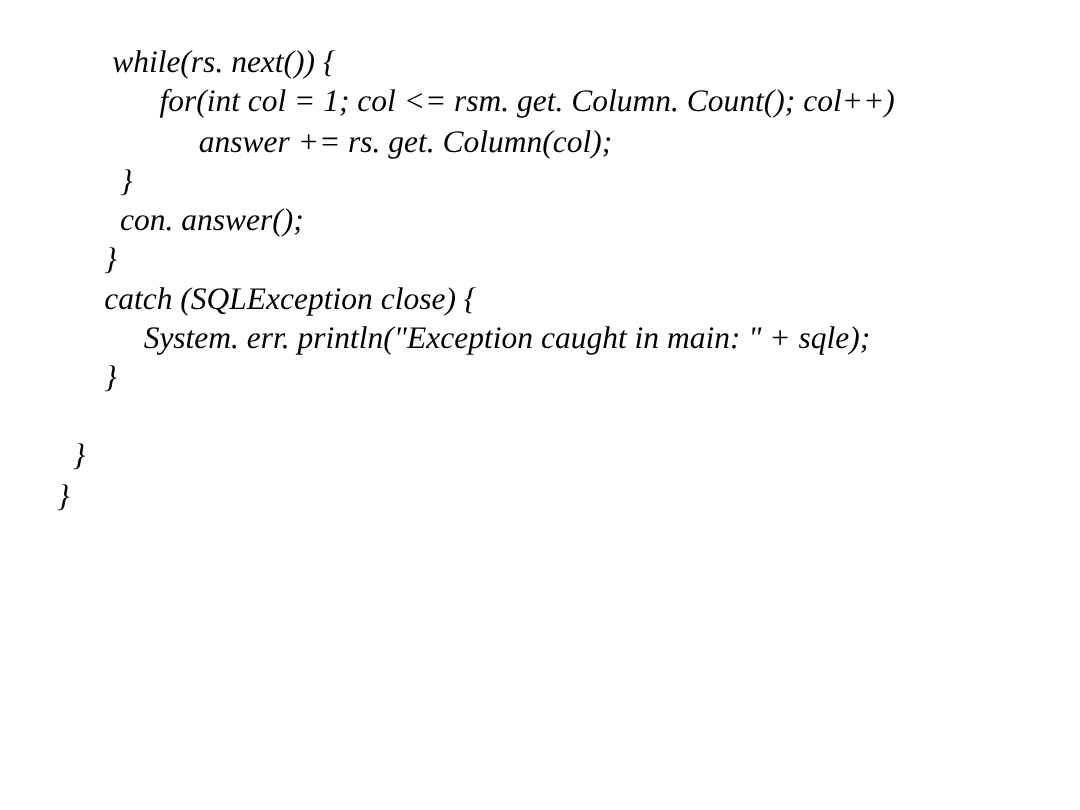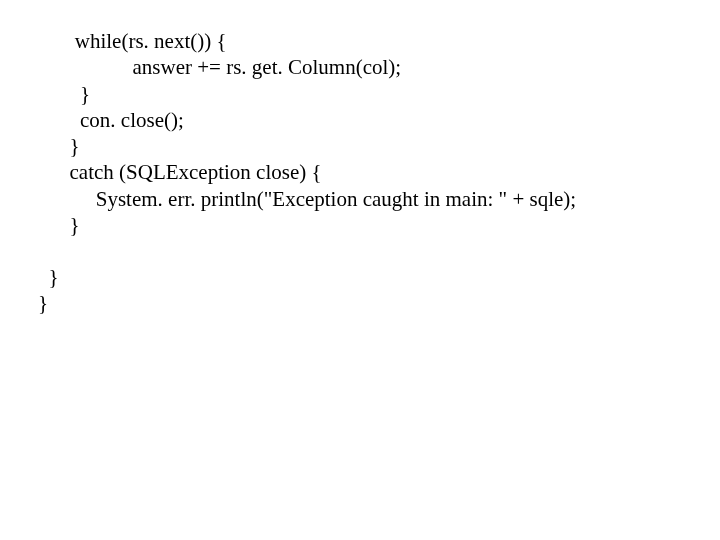--- a/index.html
+++ b/index.html
@@ -13,36 +13,38 @@
     color: #000000;
     line-height: 1.25;
   }
   .page {
     width: 616px;
     height: 540px;
     position: relative;
     box-sizing: border-box;
     padding-top: 28px;
     padding-left: 38px;
+    font-style: italic;
   }
   .line {
     white-space: pre;
   }
   .blank {
     height: 26px;
   }
 </style>
 </head>
 <body>
 
 <div class="page">
   <div class="line">       while(rs. next()) {</div>
+  <div class="line">             for(int col = 1; col &lt;= rsm. get. Column. Count(); col++)</div>
   <div class="line">                  answer += rs. get. Column(col);</div>
   <div class="line">        }</div>
-  <div class="line">        con. close();</div>
+  <div class="line">        con. answer();</div>
   <div class="line">      }</div>
   <div class="line">      catch (SQLException close) {</div>
   <div class="line">           System. err. println("Exception caught in main: " + sqle);</div>
   <div class="line">      }</div>
   <div class="blank"></div>
   <div class="line">  }</div>
   <div class="line">}</div>
 </div>
 
 </body></html>

